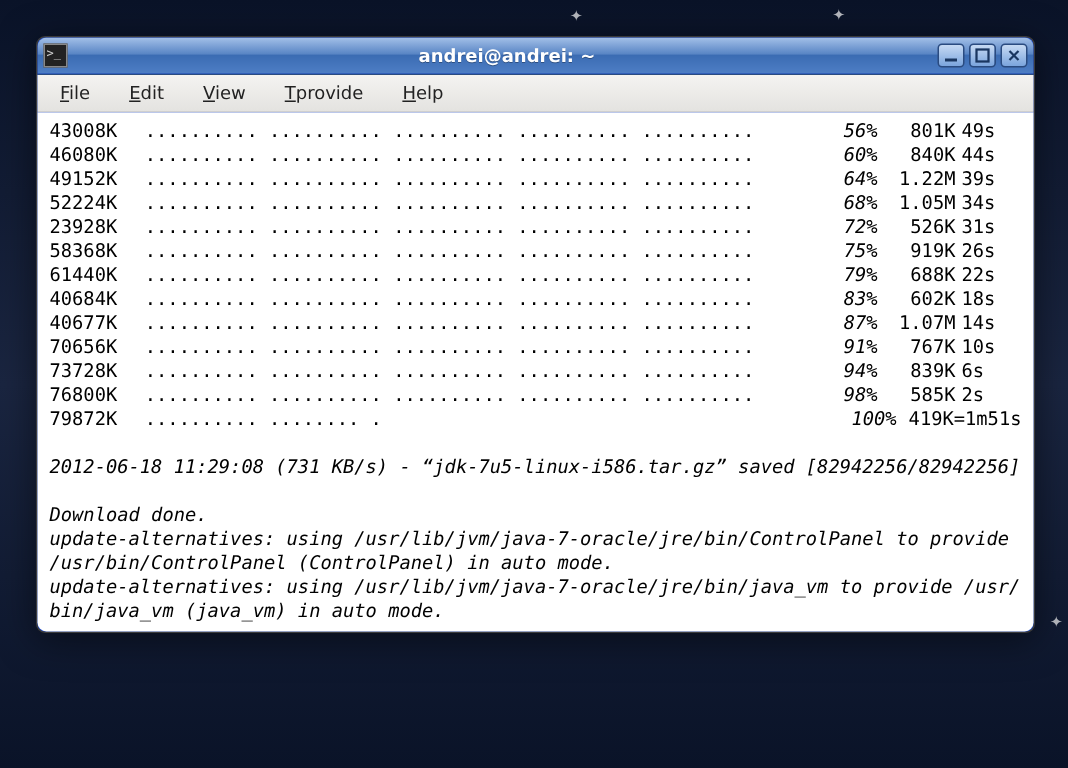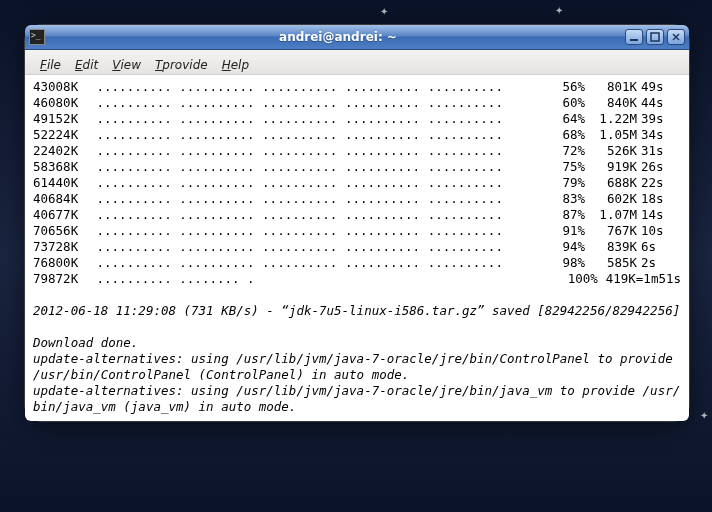--- a/index.html
+++ b/index.html
@@ -17,21 +17,21 @@
     font-size: 10px;
     opacity: 0.7;
   }
   .window {
     position: absolute;
     left: 24px;
     top: 24px;
     width: 664px;
     background: #1d4ed8;
     border: 1px solid #3b3b3b;
-    border-radius: 18px;
+    border-radius: 6px;
     box-shadow: 0 4px 24px rgba(0,0,0,0.5);
   }
   .titlebar {
     height: 24px;
     background: linear-gradient(180deg, #a3c0e8 0%, #5a86c5 45%, #3b6cb3 50%, #4e7ec5 100%);
     border-radius: 6px 6px 0 0;
     display: flex;
     align-items: center;
     padding: 0 4px;
     border-bottom: 1px solid #2a4b80;
@@ -75,24 +75,23 @@
     align-items: center;
     justify-content: center;
     box-sizing: border-box;
   }
   .winbtn svg { display:block; }
   .menubar {
     height: 24px;
     background: linear-gradient(180deg, #f4f3f1 0%, #e4e3e0 100%);
     border-bottom: 1px solid #cfcfcf;
     display: flex;
-    align-items: flex-end;
+    align-items: center;
     padding: 0 8px;
-    gap: 0;
-    font-style: italic;
+    gap: 12px;
   }
   .menuitem {
     font-size: 12px;
     color: #222;
     padding: 2px 7px;
     border-radius: 3px;
   }
   .menuitem u { text-decoration: underline; }
   .terminal {
     background: #ffffff;
@@ -102,21 +101,21 @@
     padding: 4px 8px 6px 8px;
     line-height: 16px;
     border-radius: 0 0 6px 6px;
   }
   .prow {
     display: flex;
     white-space: pre;
   }
   .prow .size { width: 56px; }
   .prow .dots { flex: 1; overflow: hidden; }
-  .prow .pct  { width: 42px; text-align: right; }
+  .prow .pct  { width: 42px; text-align: right; font-style: italic; }
   .prow .spd  { width: 52px; text-align: right; }
   .prow .eta  { width: 40px; padding-left:4px; }
   .lastrow .eta { width:auto; padding-left:4px;}
   .msg { white-space: pre-wrap; word-break: break-all; font-style: italic; }
 </style>
 </head>
 <body>
 
 <span class="star" style="left:380px; top:6px;">✦</span>
 <span class="star" style="left:555px; top:5px;">✦</span>
@@ -154,21 +153,21 @@
     <span class="menuitem"><u>T</u><span>provide</span></span>
     <span class="menuitem"><u>H</u><span>elp</span></span>
   </div>
 
   <div class="terminal">
     <div id="progress-rows">
         <div class="prow"><span class="size">43008K</span><span> </span><span class="dots">.......... .......... .......... .......... ..........</span><span class="pct">56%</span><span class="spd">801K</span><span class="eta">49s</span></div>
         <div class="prow"><span class="size">46080K</span><span> </span><span class="dots">.......... .......... .......... .......... ..........</span><span class="pct">60%</span><span class="spd">840K</span><span class="eta">44s</span></div>
         <div class="prow"><span class="size">49152K</span><span> </span><span class="dots">.......... .......... .......... .......... ..........</span><span class="pct">64%</span><span class="spd">1.22M</span><span class="eta">39s</span></div>
         <div class="prow"><span class="size">52224K</span><span> </span><span class="dots">.......... .......... .......... .......... ..........</span><span class="pct">68%</span><span class="spd">1.05M</span><span class="eta">34s</span></div>
-        <div class="prow"><span class="size">22402K</span><span> </span><span class="dots">.......... .......... .......... .......... ..........</span><span class="pct">72%</span><span class="spd">526K</span><span class="eta">31s</span></div>
+        <div class="prow"><span class="size">23928K</span><span> </span><span class="dots">.......... .......... .......... .......... ..........</span><span class="pct">72%</span><span class="spd">526K</span><span class="eta">31s</span></div>
         <div class="prow"><span class="size">58368K</span><span> </span><span class="dots">.......... .......... .......... .......... ..........</span><span class="pct">75%</span><span class="spd">919K</span><span class="eta">26s</span></div>
         <div class="prow"><span class="size">61440K</span><span> </span><span class="dots">.......... .......... .......... .......... ..........</span><span class="pct">79%</span><span class="spd">688K</span><span class="eta">22s</span></div>
         <div class="prow"><span class="size">40684K</span><span> </span><span class="dots">.......... .......... .......... .......... ..........</span><span class="pct">83%</span><span class="spd">602K</span><span class="eta">18s</span></div>
         <div class="prow"><span class="size">40677K</span><span> </span><span class="dots">.......... .......... .......... .......... ..........</span><span class="pct">87%</span><span class="spd">1.07M</span><span class="eta">14s</span></div>
         <div class="prow"><span class="size">70656K</span><span> </span><span class="dots">.......... .......... .......... .......... ..........</span><span class="pct">91%</span><span class="spd">767K</span><span class="eta">10s</span></div>
         <div class="prow"><span class="size">73728K</span><span> </span><span class="dots">.......... .......... .......... .......... ..........</span><span class="pct">94%</span><span class="spd">839K</span><span class="eta">6s</span></div>
         <div class="prow"><span class="size">76800K</span><span> </span><span class="dots">.......... .......... .......... .......... ..........</span><span class="pct">98%</span><span class="spd">585K</span><span class="eta">2s</span></div>
       </div>
     <div class="prow lastrow">
       <span class="size">79872K</span>

